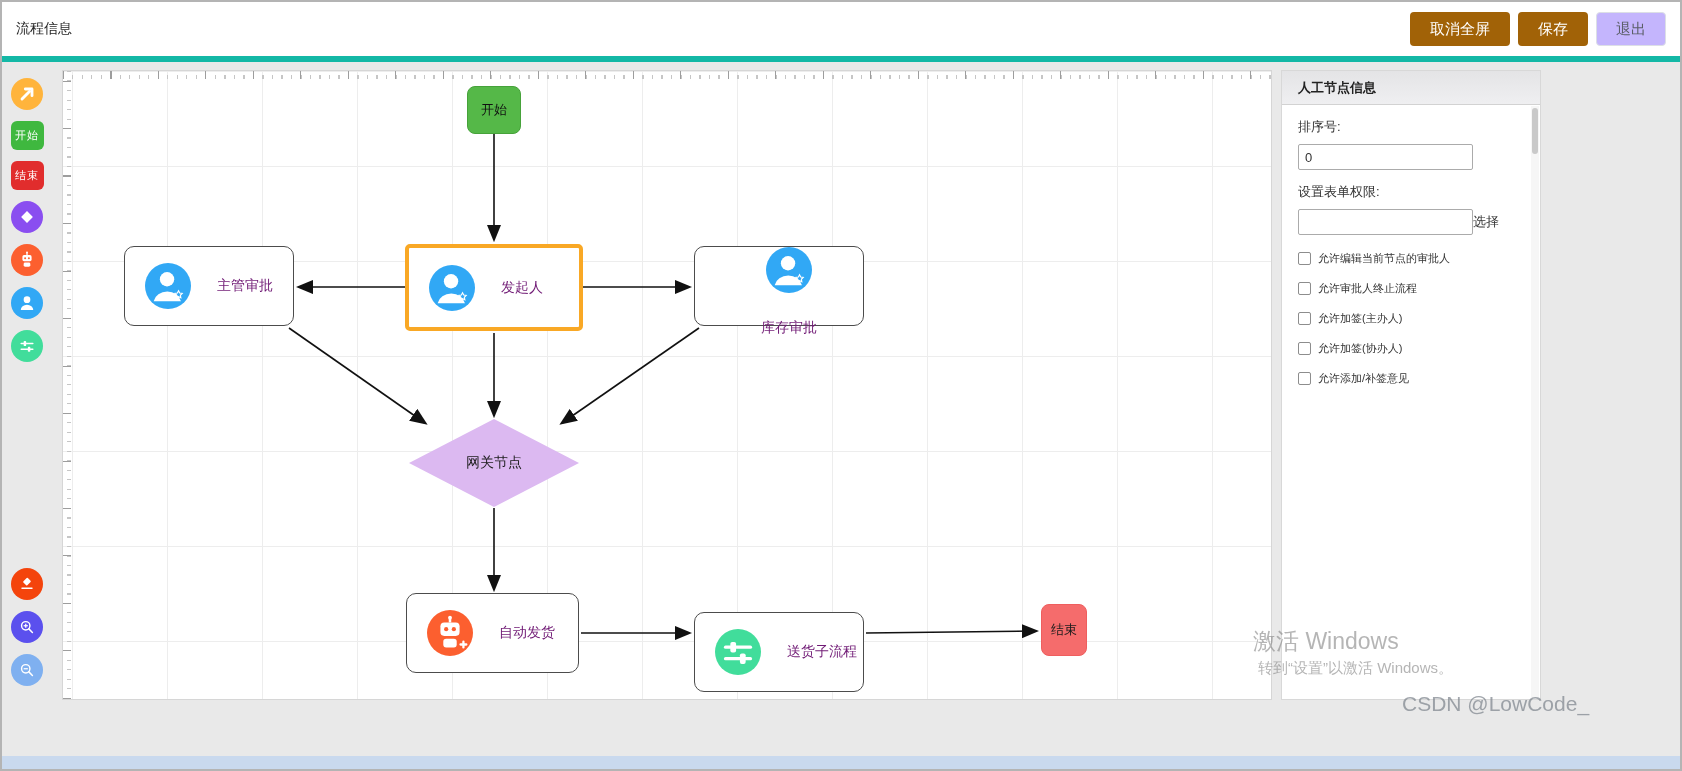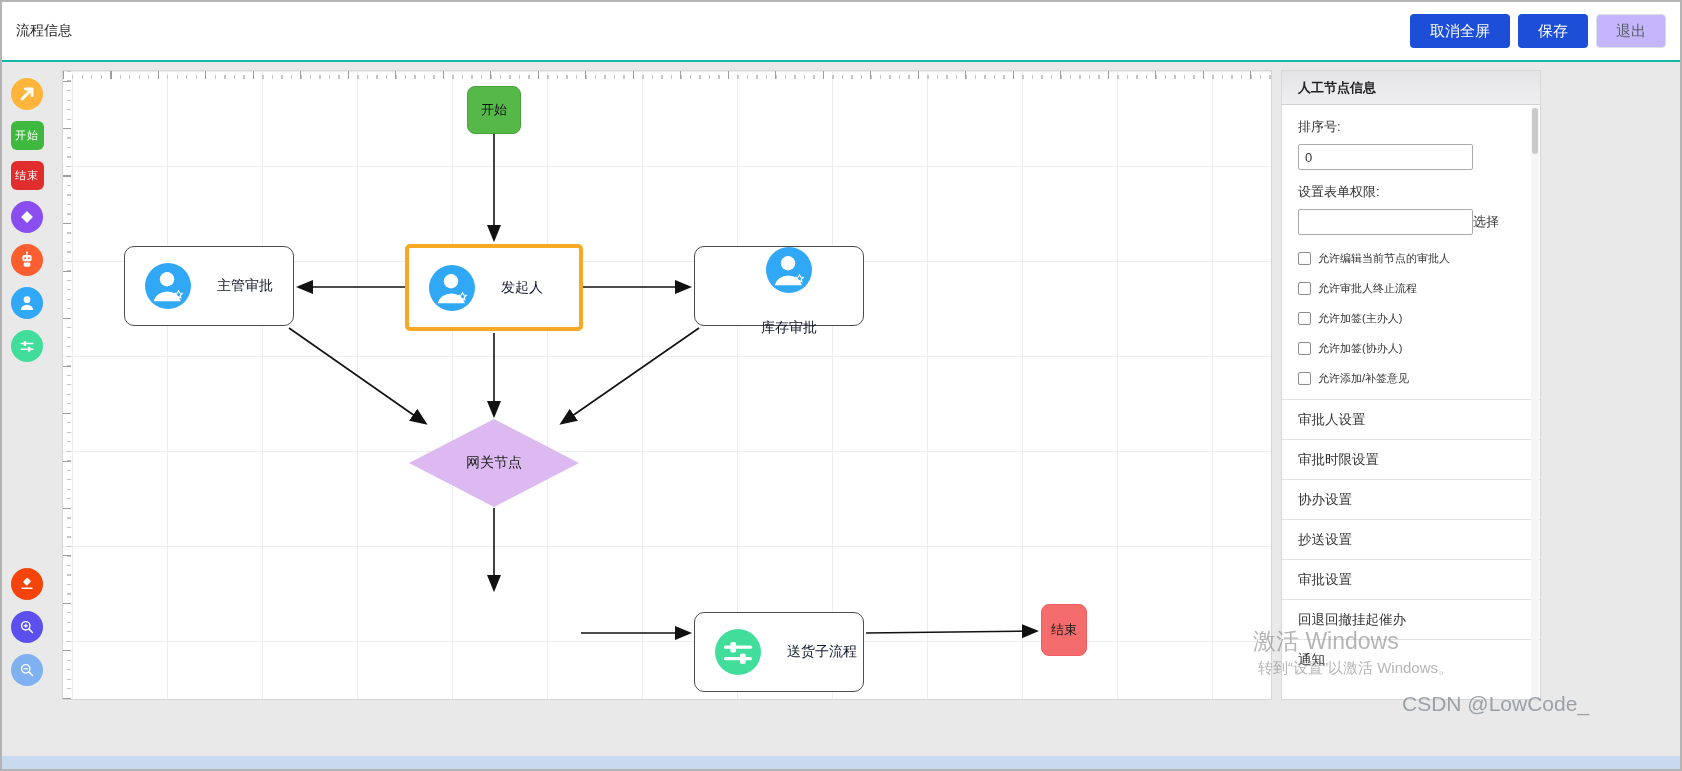--- a/index.html
+++ b/index.html
@@ -6,31 +6,31 @@
   html,body { width:1682px; height:771px; overflow:hidden; }
   body {
     font-family:"Liberation Sans","DejaVu Sans",sans-serif;
     background:#e9e9e9; position:relative;
     box-shadow: inset 0 0 0 2px #b4b4b4;
   }
 
   
   .topbar {
     position:absolute; left:2px; top:2px; right:2px; height:60px;
-    background:#fff; border-bottom:2px solid #14b8a6;
+    background:#fff; border-bottom:6px solid #14b8a6;
     display:flex; align-items:center; padding:0 14px; z-index:5;
   }
   .topbar .title { font-size:14px; color:#262626; }
   .topbar .btns { margin-left:auto; display:flex; gap:8px; }
   .btn {
     height:34px; padding:0 19px; border-radius:4px; font-size:15px;
     display:flex; align-items:center; justify-content:center; cursor:pointer;
     border:1px solid transparent;
   }
-  .btn.primary { background:#1d4ed8; color:#fff; }
+  .btn.primary { background:#a16207; color:#fff; }
   .btn.plain { background:#c4b5fd; color:#5a5e66; border-color:#dcdfe6; }
 
   
   .tool-strip { position:absolute; left:8px; top:78px; width:38px; z-index:4;
     display:flex; flex-direction:column; align-items:center; gap:11px; }
   .tool-strip.bottom { top:auto; bottom:85px; }
   .ticon { width:32px; height:32px; border-radius:50%; display:flex;
     align-items:center; justify-content:center; cursor:pointer; flex:0 0 auto; }
   .ticon svg { display:block; }
   .tsquare { width:33px; height:29px; border-radius:6px; color:#fff;
@@ -58,21 +58,21 @@
       repeating-linear-gradient(0deg,#9d9d9d 0 1px,transparent 1px 47.5px),
       repeating-linear-gradient(0deg,#c6c6c6 0 1px,transparent 1px 9.5px);
     background-size:8px 100%, 4px 100%;
     background-repeat:no-repeat,no-repeat;
     background-position:left top, right top; }
 
   .edges { position:absolute; left:0; top:0; }
 
   .node { position:absolute; background:#fff; border:1px solid #4c4c4c;
     border-radius:10px; display:flex; align-items:center; gap:26px;
-    padding-left:20px; font-size:14px; color:#0f172a; cursor:pointer; }
+    padding-left:20px; font-size:14px; color:#701a75; cursor:pointer; }
   .node .nicon { width:46px; height:46px; flex:0 0 auto; }
   .node-start { left:404px; top:15px; width:54px; height:48px;
     background:#55b848; border:1px solid #46a23a; border-radius:8px;
     display:flex; align-items:center; justify-content:center;
     font-size:13px; color:#111; cursor:pointer; position:absolute; }
   .node-end { left:978px; top:533px; width:46px; height:52px;
     background:#f56c6c; border:1px solid #ef5e5e; border-radius:8px;
     display:flex; align-items:center; justify-content:center;
     font-size:13px; color:#1c1c1c; cursor:pointer; position:absolute; }
   .diamond { position:absolute; left:346px; top:348px; width:170px; height:88px;
@@ -239,20 +239,34 @@
         <path d="M9 40 a14.5 12.5 0 0 1 28.5 0 z" fill="#fff"></path>
         <path d="M35 29 l1.2 2.4 2.6.4-1.9 1.9.5 2.6-2.4-1.2-2.4 1.2.5-2.6-1.9-1.9 2.6-.4z" fill="none" stroke="#fff" stroke-width="1.2"></path>
       </svg>
     <span>库存审批</span>
   </div>
 
   <div class="diamond">
     <span>网关节点</span>
   </div>
 
+  <div class="node" style="left:343px; top:522px; width:173px; height:80px;">
+    <svg class="nicon" viewBox="0 0 48 48">
+        <circle cx="24" cy="24" r="24" fill="#fc5f2f"></circle>
+        <line x1="24" y1="9" x2="24" y2="13" stroke="#fff" stroke-width="2.6"></line>
+        <circle cx="24" cy="8" r="2" fill="#fff"></circle>
+        <rect x="14" y="13" width="20" height="14" rx="4" fill="#fff"></rect>
+        <circle cx="20" cy="20" r="2.2" fill="#fc5f2f"></circle>
+        <circle cx="28" cy="20" r="2.2" fill="#fc5f2f"></circle>
+        <rect x="17" y="30" width="14" height="9" rx="3" fill="#fff"></rect>
+        <line x1="35" y1="36" x2="41" y2="36" stroke="#fff" stroke-width="2.4" stroke-linecap="round"></line>
+        <line x1="38" y1="33" x2="38" y2="39" stroke="#fff" stroke-width="2.4" stroke-linecap="round"></line>
+      </svg>
+    <span>自动发货</span>
+  </div>
 
   <div class="node" style="left:631px; top:522px; width:170px; height:80px;margin-top:19px;">
     <svg class="nicon" viewBox="0 0 48 48">
         <circle cx="24" cy="24" r="24" fill="#41dd9b"></circle>
         <line x1="11" y1="19" x2="37" y2="19" stroke="#fff" stroke-width="3.4" stroke-linecap="round"></line>
         <rect x="16" y="13.5" width="6" height="11" rx="2" fill="#fff"></rect>
         <line x1="11" y1="31" x2="37" y2="31" stroke="#fff" stroke-width="3.4" stroke-linecap="round"></line>
         <rect x="26" y="25.5" width="6" height="11" rx="2" fill="#fff"></rect>
       </svg>
     <span>送货子流程</span>
@@ -286,29 +300,20 @@
     </label>
     <label class="chk">
       <span class="box"></span>
       <span>允许加签(协办人)</span>
     </label>
     <label class="chk">
       <span class="box"></span>
       <span>允许添加/补签意见</span>
     </label>
 
-    <div class="sections">
-      <div class="sect">审批人设置</div>
-      <div class="sect">审批时限设置</div>
-      <div class="sect">协办设置</div>
-      <div class="sect">抄送设置</div>
-      <div class="sect">审批设置</div>
-      <div class="sect">回退回撤挂起催办</div>
-      <div class="sect">通知</div>
-    </div>
   </div>
   <div class="pscroll">
       <div class="thumb"></div>
     </div>
 </div>
 
 <div class="wm wm1">激活 Windows</div>
 <div class="wm wm2">转到“设置”以激活 Windows。</div>
 <div class="wm wm3">CSDN @LowCode_</div>
 

